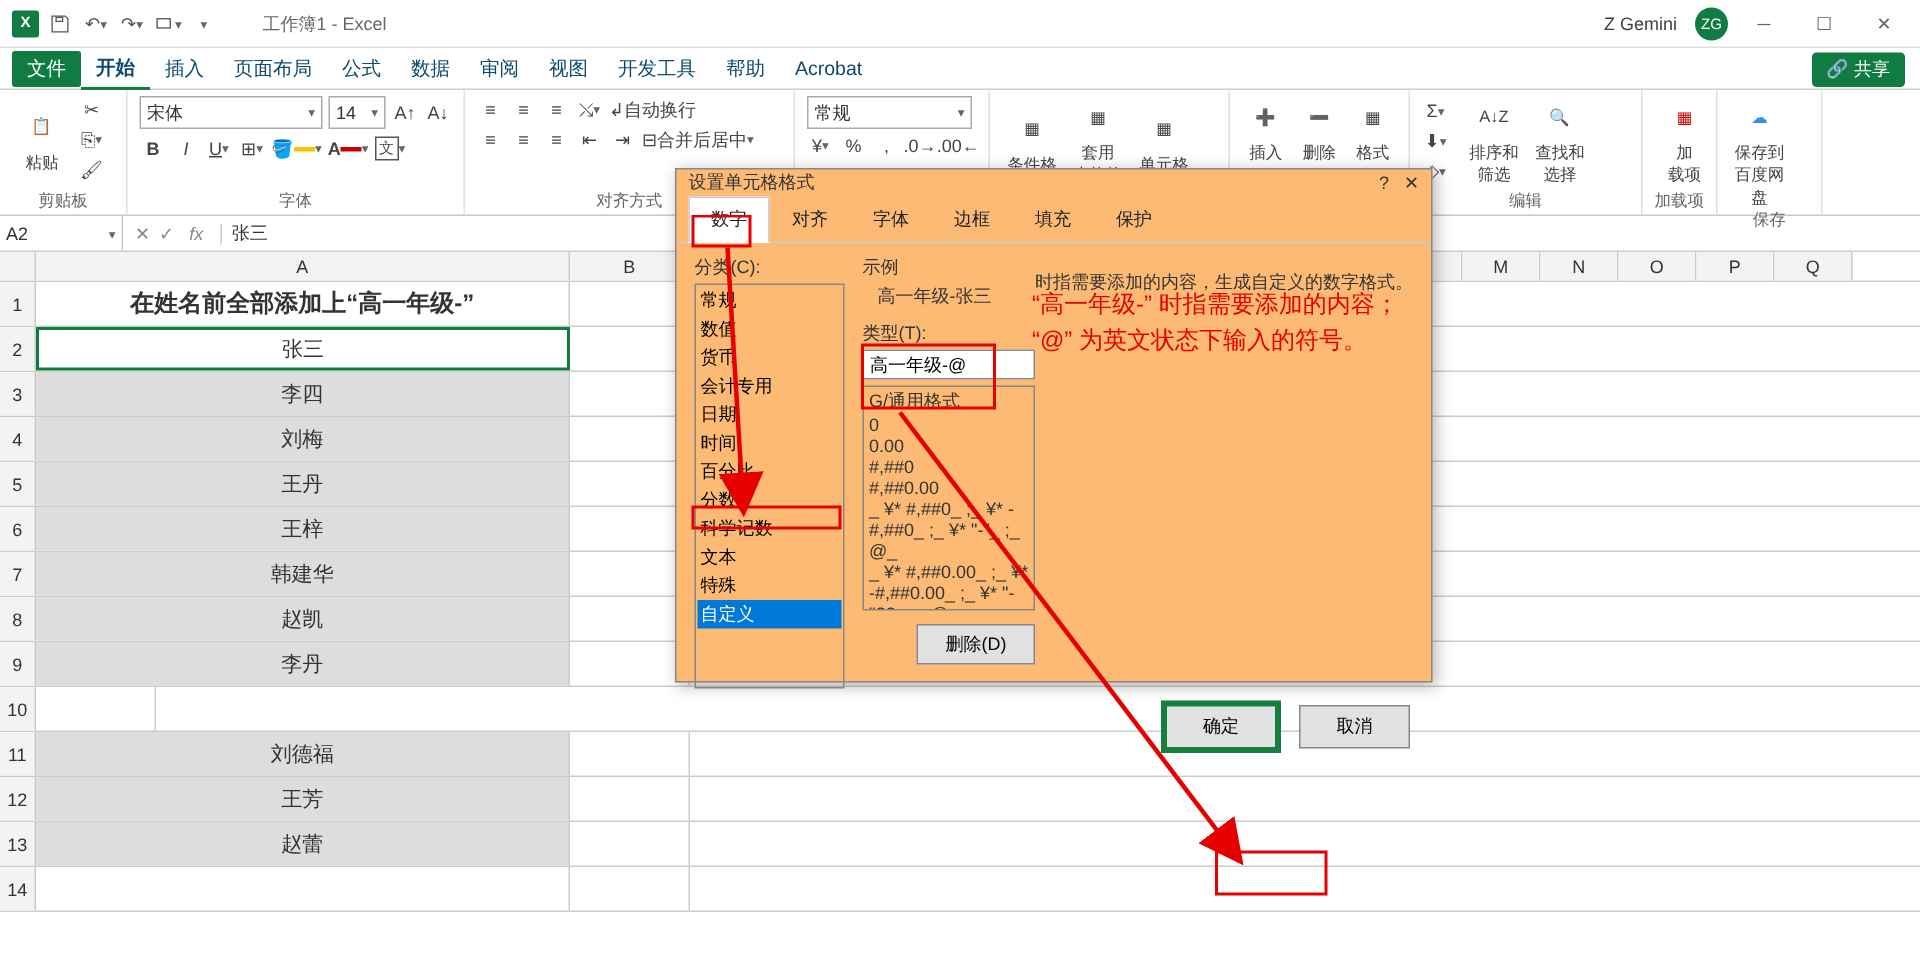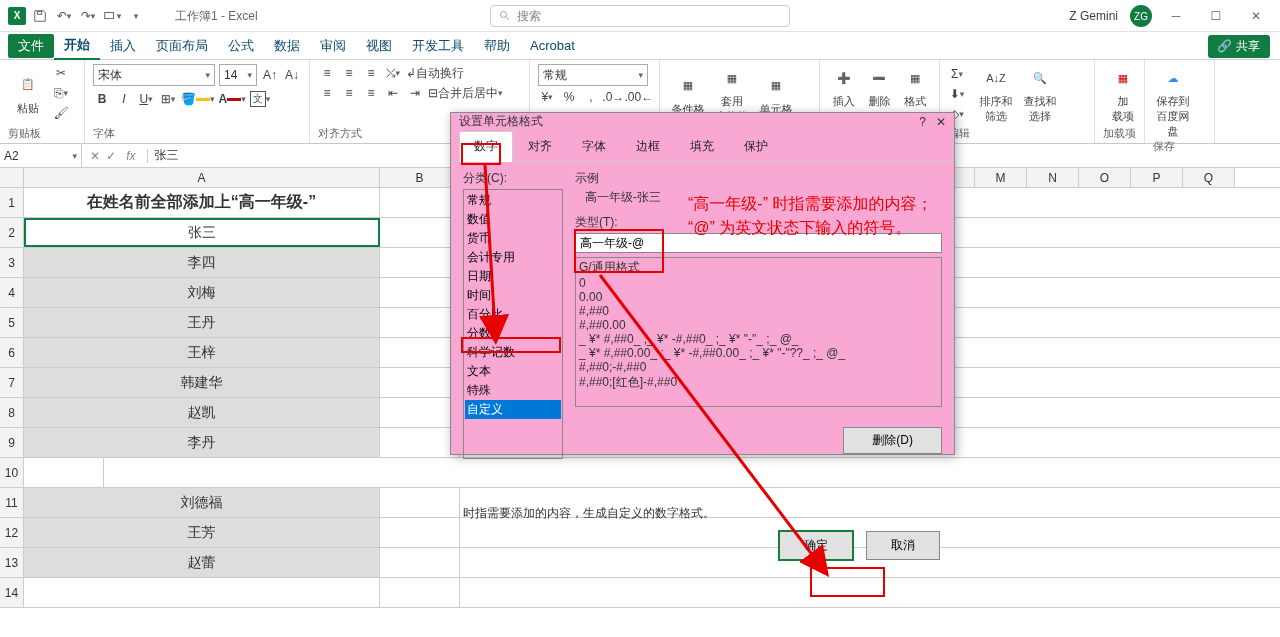--- a/index.html
+++ b/index.html
@@ -22,21 +22,21 @@
   
   .ribbon-tabs { height: 28px; display: flex; align-items: center; padding: 0 8px; border-bottom: 1px solid #d0d0d0; position: relative; }
   .ribbon-tabs .tab { padding: 4px 10px; font-size: 13px; color: #0c4a6e; cursor: pointer; }
   .ribbon-tabs .tab.file { color: #fff; background: #107C41; border-radius: 2px; padding: 3px 10px; }
   .ribbon-tabs .tab.active { border-bottom: 2px solid #107C41; font-weight: 600; }
   .ribbon-tabs .share { position: absolute; right: 10px; top: 3px; background: #107C41; color: #fff; padding: 3px 10px; border-radius: 3px; font-size: 12px; }
 
   
   .ribbon { height: 84px; border-bottom: 1px solid #c8c8c8; display: flex; }
   .rib-group { border-right: 1px solid #e0e0e0; display: flex; flex-direction: column; justify-content: space-between; padding: 4px 8px 2px 8px; }
-  .rib-group .label { font-size: 11px; color: #666; }
+  .rib-group .label { text-align: center; font-size: 11px; color: #666; }
   .rib-row { display: flex; align-items: center; gap: 4px; }
   .rib-stack { display: flex; flex-direction: column; gap: 2px; }
   .rib-btn { min-width: 18px; height: 18px; display: flex; align-items: center; justify-content: center; color: #444; }
   .big-btn { width: 40px; display: flex; flex-direction: column; align-items: center; justify-content: center; gap: 2px; font-size: 11px; color: #444; text-align: center; }
   .big-btn .icon { width: 28px; height: 28px; display:flex; align-items:center; justify-content:center; }
   .font-combo { width: 130px; height: 22px; border: 1px solid #aaa; padding: 0 4px; display:flex; align-items:center; justify-content:space-between; background:#fff; }
   .size-combo { width: 40px; height: 22px; border: 1px solid #aaa; padding: 0 4px; display:flex; align-items:center; justify-content:space-between; background:#fff;}
   .num-combo { width: 110px; height: 22px; border: 1px solid #aaa; padding: 0 4px; display:flex; align-items:center; justify-content:space-between; background:#fff;}
   .dd { font-size: 9px; color: #666; }
   .color-bar { width: 14px; height: 3px; background: #c00; }
@@ -62,43 +62,43 @@
   .body-row.header { height: 30px; }
   .r-head { width:24px; border-right:1px solid #ccc; background:#f3f3f3; text-align:center; line-height:30px; font-size:12px;}
   .cell { border-right:1px solid #ccc; display:flex; align-items:center; justify-content:center; font-size:14px; }
   .cell.col-A { width:356px; }
   .cell.col-B { width:80px; }
   .sel-cell { background:#ddd; }
   .title-cell { font-size:16px; font-weight:bold; }
   .cell.sel-active { background:#fff; border:2px solid #107C41; z-index:1; }
 
   
-  .dialog { position:absolute; left:450px; top:112px; width:505px; height:343px; background:#f9a8d4; border:1px solid #888; box-shadow:2px 2px 10px rgba(0,0,0,0.3); display:flex; flex-direction:column; }
+  .dialog { position:absolute; left:450px; top:112px; width:505px; height:343px; background:#fdba74; border:1px solid #888; box-shadow:2px 2px 10px rgba(0,0,0,0.3); display:flex; flex-direction:column; }
   .dialog-title { height:28px; display:flex; align-items:center; justify-content:space-between; padding:0 8px; font-size:12px; }
   .dialog-title .closes { display:flex; gap:10px; }
   .dialog-tabs { display:flex; padding:0 8px; border-bottom:1px solid #ccc; }
   .dialog-tab { padding:6px 14px; font-size:12px; border:1px solid transparent; border-bottom:none; position:relative; top:1px; color:#222;}
   .dialog-tab.active { border:1px solid #ccc; border-bottom:1px solid #fff; background:#fff; }
-  .dialog-body { flex:1; padding:8px 12px; display:flex; flex-direction:column; position:relative;gap:36px;}
+  .dialog-body { flex:1; padding:8px 12px; display:flex; flex-direction:row; position:relative;}
   .dlg-row { display:flex; gap:12px; flex:1;}
   .cat-label { font-size:12px; margin-bottom:2px;}
   .cat-list { width:100px; height:270px; border:1px solid #888; overflow:hidden; font-size:12px; padding:1px; position:relative;}
   .cat-item { padding:1px 2px; color:#000;}
   .cat-item.sel { background:#0078d7; color:#fff; }
   .right-col { flex:1; display:flex; flex-direction:column; }
   .sample-box { font-size:12px; margin-bottom:8px;}
   .sample-box .sample-label { margin-bottom:2px; }
   .type-input { width:100%; height:20px; border:1px solid #888; padding:0 4px; font-size:12px; margin-bottom:4px;}
   .type-list { width:100%; height:150px; border:1px solid #888; overflow-y:scroll; font-size:12px; padding:1px;}
   .type-item { padding:0 2px;}
-  .delete-btn { align-self:flex-end; margin-top:20px; padding:4px 28px; border:1px solid #888; background:#e1e1e1; font-size:12px;}
+  .delete-btn { align-self:flex-end; margin-top:9px; padding:4px 18px; border:1px solid #888; background:#e1e1e1; font-size:12px;}
   .hint { font-size:12px; margin-top:10px;}
   .dialog-footer { height:40px; display:flex; align-items:center; justify-content:flex-end; gap:12px; padding:0 14px;}
   .dlg-btn { padding:5px 24px; border:1px solid #888; background:#e1e1e1; font-size:12px;}
-  .dlg-btn.primary { border:2px solid #15803d; }
+  .dlg-btn.primary { border:4px solid #15803d; }
 
   
   .anno-red { position:absolute; border:2px solid #e60000; pointer-events:none; }
   .anno-text { position:absolute; color:#e60000; font-size:16px; line-height:24px; }
   svg.arrow { position:absolute; pointer-events:none; }
 </style>
 </head>
 <body>
 
 <div class="titlebar">
@@ -116,27 +116,20 @@
         <svg viewBox="0 0 16 16">
           <rect x="2" y="4" width="10" height="7" fill="none" stroke="#555"></rect>
         </svg>
         <span class="dd">▾</span>
       </div>
     <div class="qicon">
         <span class="dd">▾</span>
       </div>
   </div>
   <span class="title">工作簿1 - Excel</span>
-  <div class="searchbox">
-    <svg viewBox="0 0 16 16">
-        <circle cx="6" cy="6" r="4" fill="none" stroke="#888"></circle>
-        <line x1="9" y1="9" x2="13" y2="13" stroke="#888"></line>
-      </svg>
-    <span>搜索</span>
-  </div>
   <div class="right">
     <span class="user">Z Gemini</span>
     <div class="avatar">ZG</div>
     <div class="winbtn">─</div>
     <div class="winbtn">☐</div>
     <div class="winbtn">✕</div>
   </div>
 </div>
 
 <div class="ribbon-tabs">

